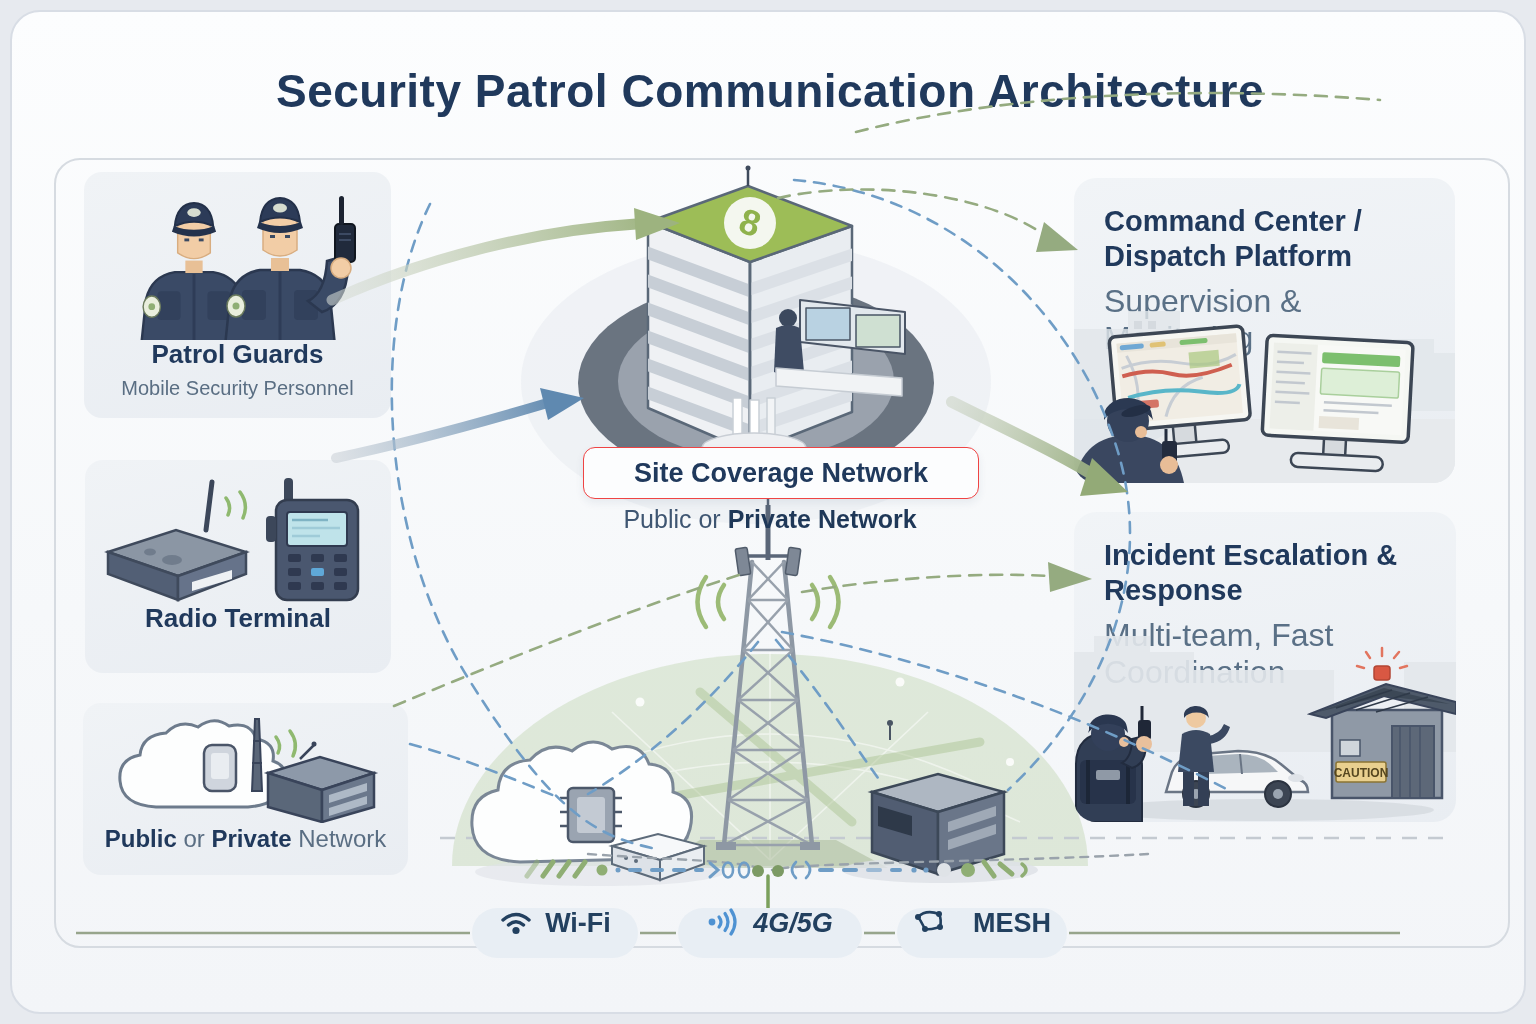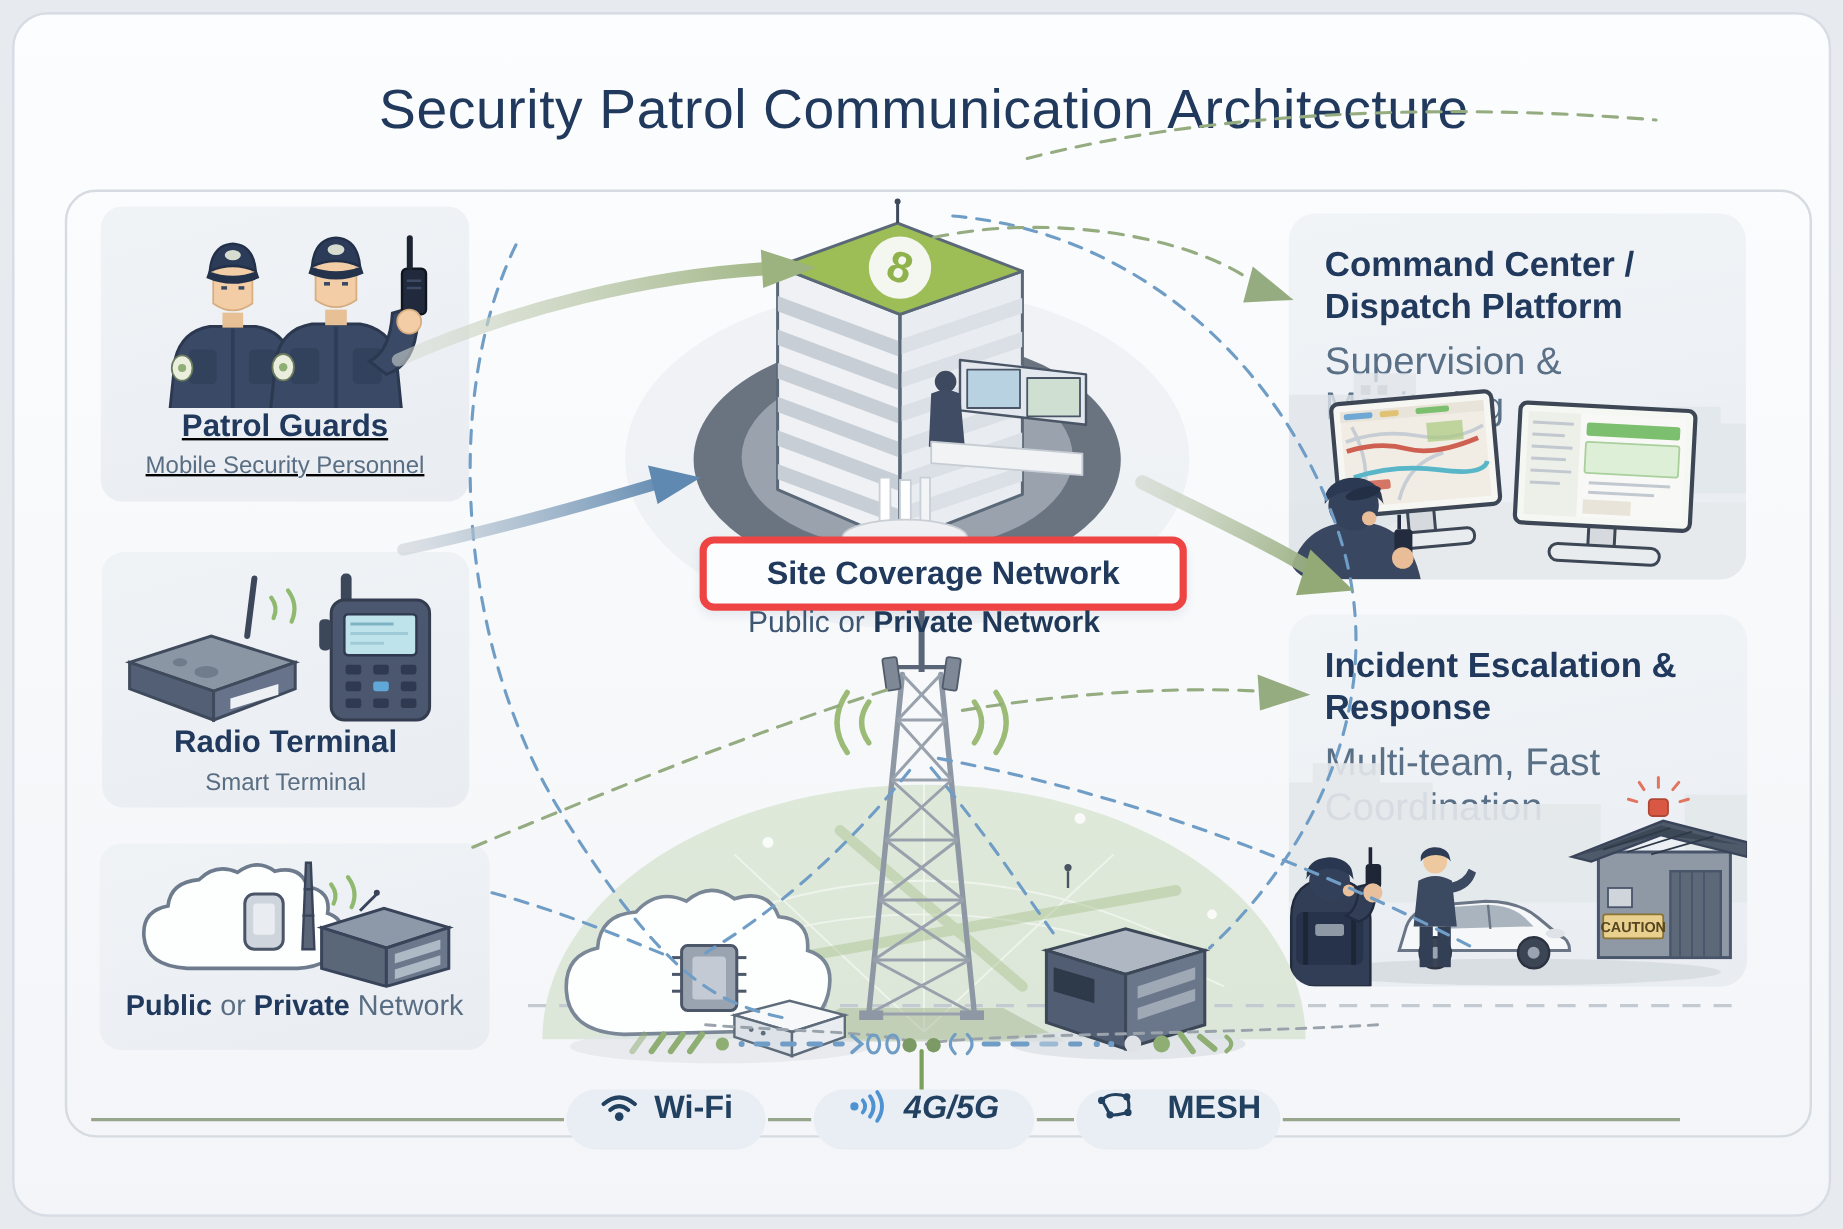--- a/index.html
+++ b/index.html
@@ -10,40 +10,40 @@
     -webkit-font-smoothing:antialiased;
     overflow:hidden;
   }
   .card{
     position:absolute;left:10px;top:10px;right:10px;bottom:10px;
     background:linear-gradient(180deg,#fcfdfe 0%,#f6f8fa 60%,#f3f5f8 100%);
     border:2px solid #d8dde5;border-radius:30px;
   }
   .page-title{
     position:absolute;left:4px;right:0;top:52px;text-align:center;
-    font-size:46px;font-weight:normal;color:#20395c;letter-spacing:.5px;
+    font-size:46px;font-weight:bold;color:#20395c;letter-spacing:.5px;
   }
   .inner{
     position:absolute;left:42px;top:146px;width:1452px;height:786px;
     border:2px solid #d6dbe1;border-radius:26px;z-index:1;
   }
   .diagram-svg{position:absolute;left:0;top:0;z-index:4;pointer-events:none;}
   .box{
     position:absolute;z-index:2;overflow:hidden;
     background:linear-gradient(165deg,#f0f3f6 0%,#e9edf2 100%);
     border-radius:18px;
   }
   .box .illu{display:block;margin:0 auto;}
   .box-title{
     text-align:center;font-size:26px;font-weight:bold;color:#20395c;line-height:1.15;
   }
   .box-sub{
     text-align:center;font-size:20px;color:#5a6e83;margin-top:7px;
   }
-  #box-patrol{left:84px;top:172px;width:307px;height:246px;text-decoration:underline;}
+  #box-patrol{left:84px;top:172px;width:307px;height:246px;}
   #box-patrol .illu{margin-top:6px;}
   #box-radio{left:85px;top:460px;width:306px;height:213px;}
   #box-radio .illu{margin-top:8px;}
   #box-public{left:83px;top:703px;width:325px;height:172px;}
   #box-public .illu{margin-top:8px;}
   .mixed-caption{text-align:center;font-size:24px;color:#5a6e83;margin-top:2px;}
   .mixed-caption b{color:#20395c;}
   .rbox{
     position:absolute;z-index:2;overflow:hidden;
     background:linear-gradient(170deg,#f1f4f7 0%,#e9edf2 100%);
@@ -53,21 +53,21 @@
   #box-incident{left:1074px;top:512px;width:382px;height:310px;}
   .rbox .rtitle{
     margin:26px 28px 0 30px;font-size:29px;font-weight:bold;color:#20395c;line-height:1.22;
   }
   .rbox .rsub{
     margin:8px 28px 0 30px;font-size:32px;color:#5a7086;
   }
   .rbox .rillu{position:absolute;left:0;right:0;bottom:0;}
   .site-pill{
     position:absolute;left:583px;top:447px;width:394px;height:50px;z-index:6;
-    background:#fcfdfe;border:6px solid #ef4444;border-radius:12px;
+    background:#fcfdfe;border:1px solid #ef4444;border-radius:12px;
     box-shadow:0 4px 8px rgba(44,66,96,.08);
     display:flex;align-items:center;justify-content:center;
     font-size:27px;font-weight:bold;color:#20395c;
   }
   .site-sub{
     position:absolute;left:560px;top:505px;width:420px;z-index:6;
     text-align:center;font-size:25px;color:#3f5672;
   }
   .site-sub b{color:#1f3858;}
   .legend-pill{
@@ -406,21 +406,20 @@
         <rect x="200" y="100" width="13" height="8" rx="2"></rect>
           <rect x="246" y="100" width="13" height="8" rx="2"></rect>
         <rect x="200" y="114" width="13" height="8" rx="2"></rect>
           <rect x="223" y="114" width="13" height="8" rx="2"></rect>
           <rect x="246" y="114" width="13" height="8" rx="2"></rect>
       </g>
       <rect x="223" y="100" width="13" height="8" rx="2" fill="#5fa8d8"></rect>
     </g>
   </svg>
   <div class="box-title">Radio Terminal</div>
-  <div class="box-sub">Smart Terminal</div>
 </div>
 
 <div class="box" id="box-public">
   <svg class="illu" width="320" height="112" viewBox="0 0 320 112">
     <g>
       <path d="M70,96 q-34,-2 -36,-26 q-2,-22 20,-26 q2,-20 26,-22 q14,-14 32,-6 q16,-12 31,-1 q22,-5 27,13 q20,3 17,22 q16,5 11,24 q-6,20 -36,22 z" fill="#fdfefe" stroke="#6d7b8c" stroke-width="3"></path>
       <rect x="118" y="34" width="32" height="46" rx="8" fill="#cfd5dd" stroke="#4a5568" stroke-width="2.5"></rect>
       <rect x="125" y="42" width="18" height="26" rx="3" fill="#e9edf1"></rect>
     </g>
     <g>

